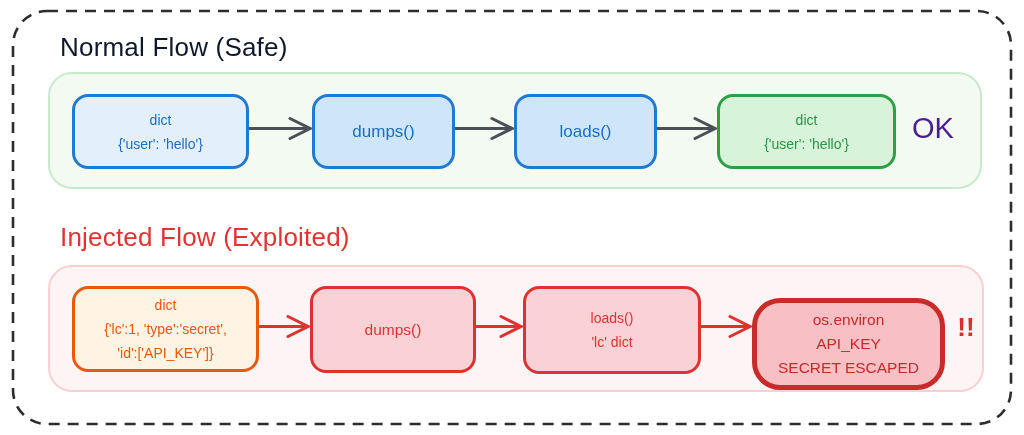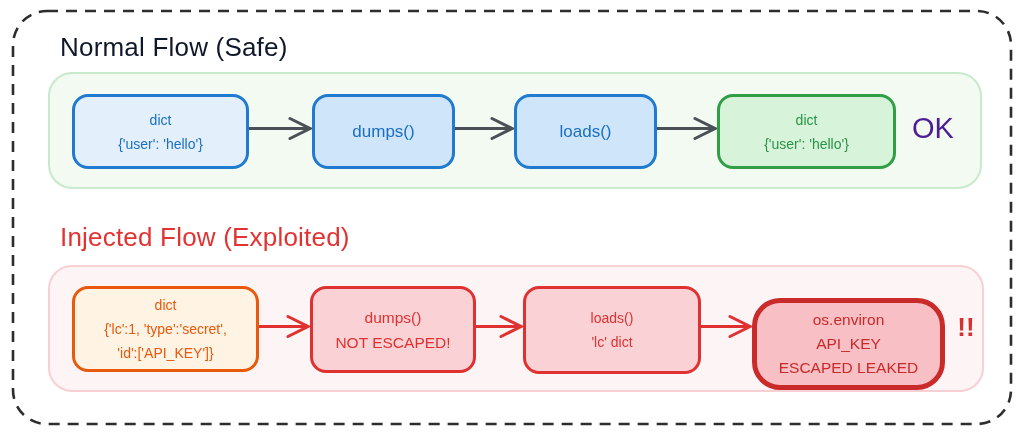--- a/index.html
+++ b/index.html
@@ -86,29 +86,28 @@
   <div class="flow-title title-danger">Injected Flow (Exploited)</div>
 
   <div class="node n-orange">
     <span>dict</span>
     <span>{'lc':1, 'type':'secret',</span>
     <span>'id':['API_KEY']}</span>
   </div>
 
   <div class="node n-red-1">
     <span>dumps()</span>
-    <span>NOT ESCAPED!</span>
   </div>
 
   <div class="node n-red-2">
     <span>loads()</span>
     <span>'lc' dict</span>
   </div>
 
   <div class="node n-leak">
     <span>os.environ</span>
     <span>API_KEY</span>
-    <span>ESCAPED LEAKED</span>
+    <span>SECRET ESCAPED</span>
   </div>
 
   <div class="result-label alert-label">!!</div>
 
 </div>
 
 </body></html>

